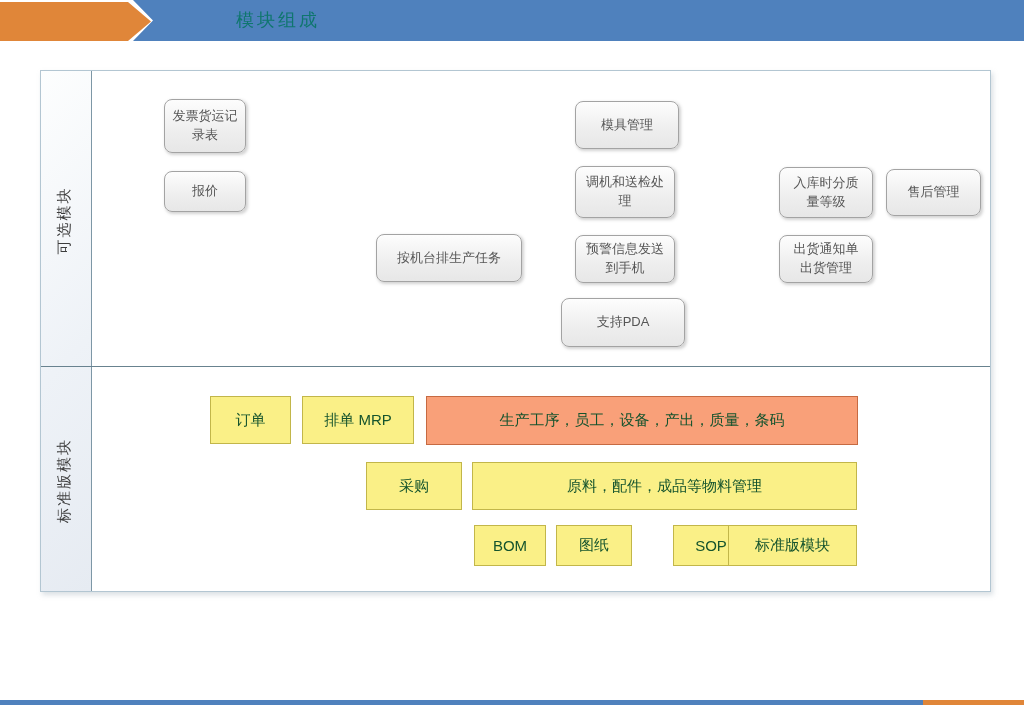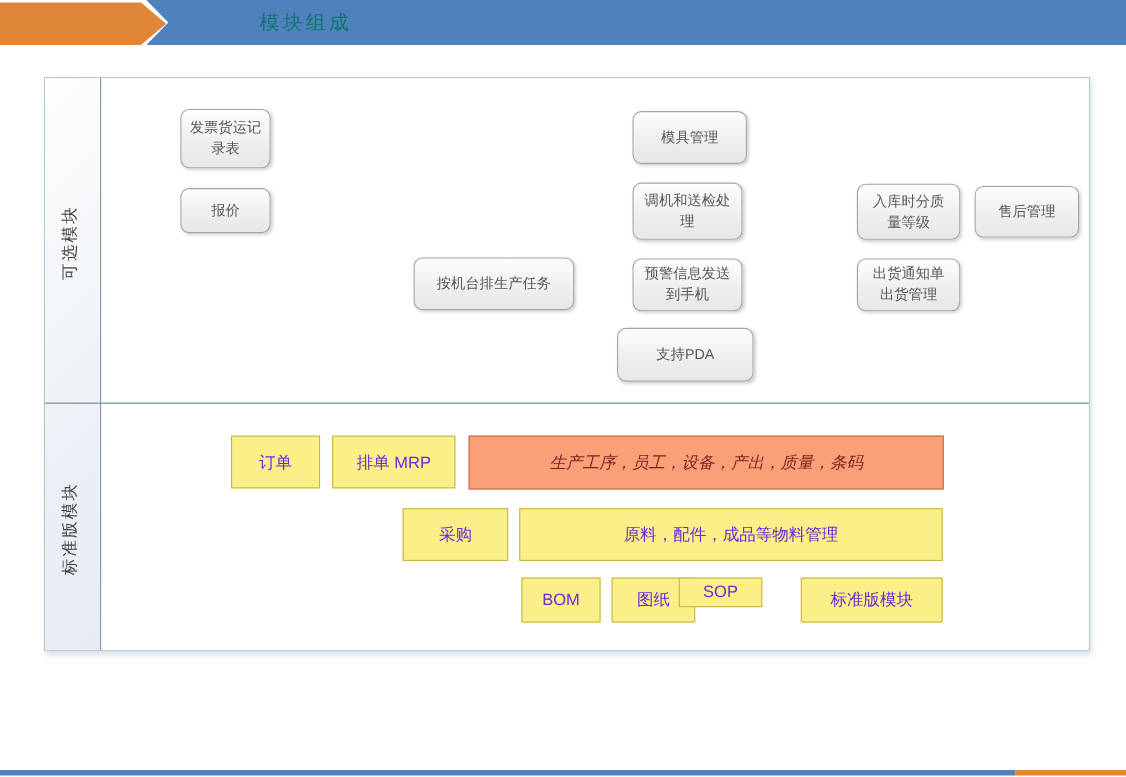--- a/index.html
+++ b/index.html
@@ -52,24 +52,24 @@
     background:linear-gradient(#fdfdfd,#eeeeee 60%,#e7e7e7);
     border:1.2px solid #a3a3a3;border-radius:8px;
     color:#565656;font-size:13px;line-height:1.45;
     white-space:pre-line;padding:2px 6px;
     box-shadow:1.5px 1.5px 3px rgba(130,130,130,.35);
   }
   
   .ybox,.obox{
     position:absolute;box-sizing:border-box;
     display:flex;align-items:center;justify-content:center;text-align:center;
-    font-size:15px;color:#6d28d9;white-space:pre-line;padding:2px 4px;
+    font-size:15px;color:#14532d;white-space:pre-line;padding:2px 4px;
   }
   .ybox{background:#faf087;border:1.4px solid #c2b64a;}
-  .obox{background:#f9a079;border:1.4px solid #c66a42;color:#7f1d1d;font-style:italic;}
+  .obox{background:#f9a079;border:1.4px solid #c66a42;color:#14532d;}
   
   .foot-blue{position:absolute;left:0;top:700px;width:923px;height:5px;background:#4f81bd;}
   .foot-orange{position:absolute;left:923px;top:700px;width:101px;height:5px;background:#e08639;}
 </style>
 </head>
 <body>
 
 <div class="hdr-blue"></div>
 <div class="hdr-arrow"></div>
 <div class="hdr-title">模块组成</div>
@@ -96,18 +96,18 @@
   <div class="gbox" style="left:738px;top:164px;width:94px;height:48px">出货通知单
 出货管理</div>
 
   <div class="ybox" style="left:169px;top:325px;width:81px;height:48px">订单</div>
   <div class="ybox" style="left:261px;top:325px;width:112px;height:48px">排单 MRP</div>
   <div class="obox" style="left:385px;top:325px;width:432px;height:49px">生产工序，员工，设备，产出，质量，条码</div>
   <div class="ybox" style="left:325px;top:391px;width:96px;height:48px">采购</div>
   <div class="ybox" style="left:431px;top:391px;width:385px;height:48px">原料，配件，成品等物料管理</div>
   <div class="ybox" style="left:433px;top:454px;width:72px;height:41px">BOM</div>
   <div class="ybox" style="left:515px;top:454px;width:76px;height:41px">图纸</div>
-  <div class="ybox" style="left:576px;top:454px;width:76px;height:27px">SOP</div>
+  <div class="ybox" style="left:632px;top:454px;width:76px;height:41px">SOP</div>
   <div class="ybox" style="left:687px;top:454px;width:129px;height:41px">标准版模块</div>
 </div>
 
 <div class="foot-blue"></div>
 <div class="foot-orange"></div>
 
 </body></html>

